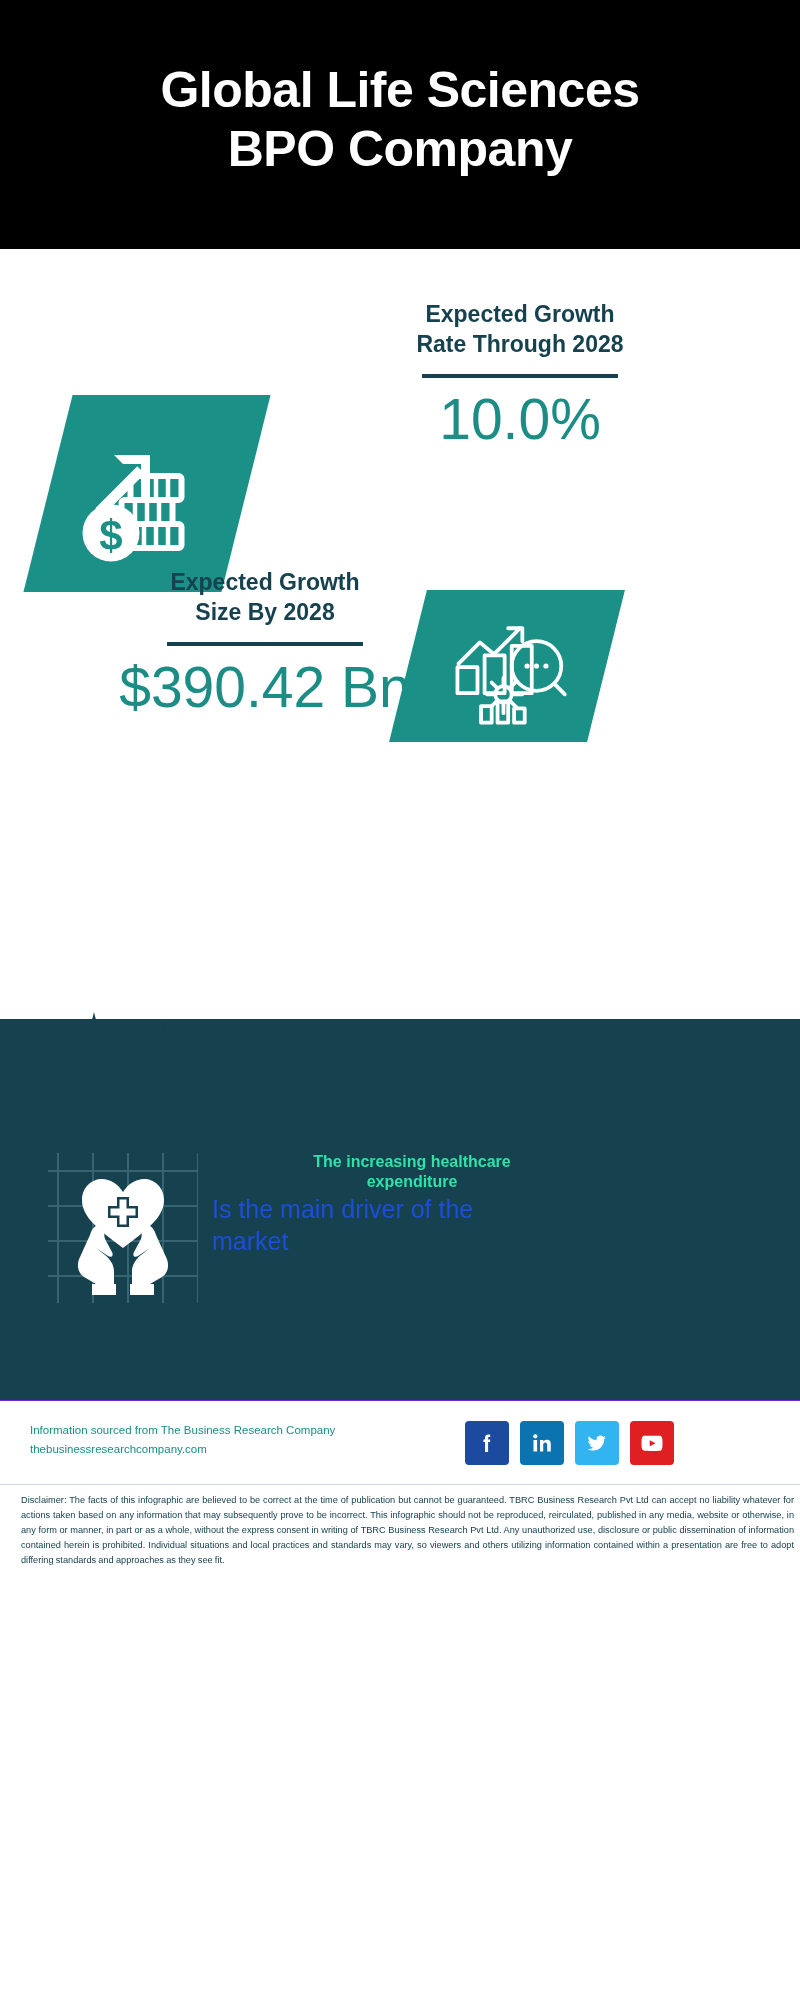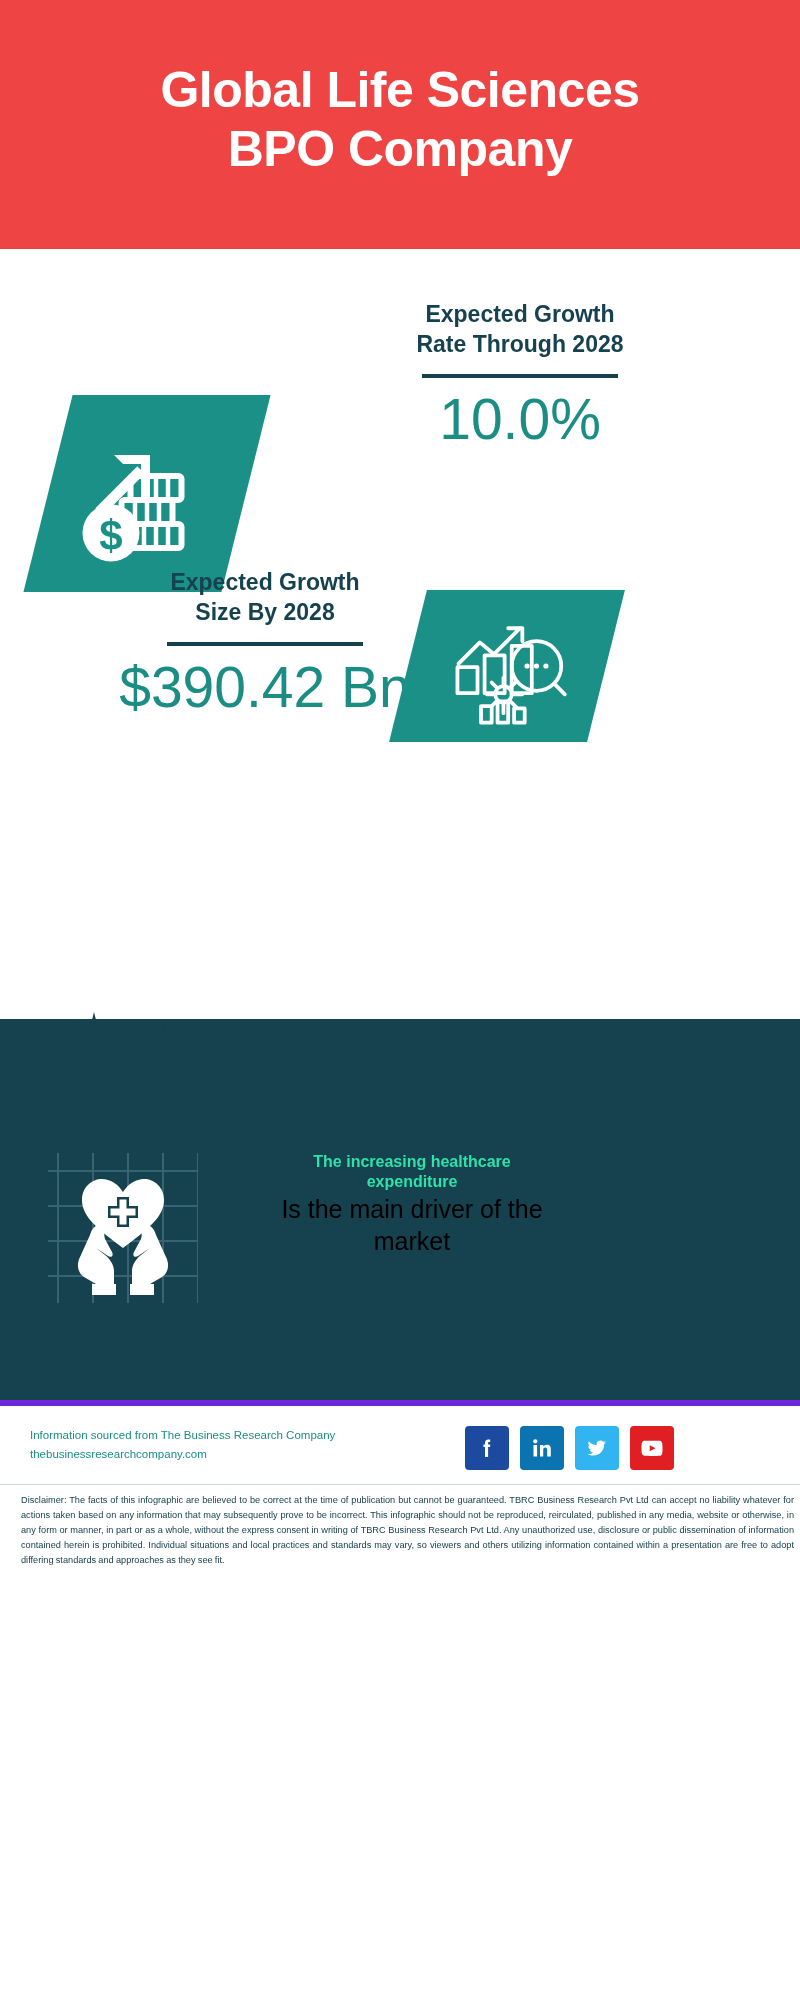--- a/index.html
+++ b/index.html
@@ -8,21 +8,21 @@
     font-family: "Liberation Sans", sans-serif;
     background:#ffffff;
     position:relative;
     overflow:hidden;
   }
   .page { width:800px; height:2000px; position:relative; }
 
   
   .header {
     position:absolute; left:0; top:0; width:800px; height:249px;
-    background:#ef4444;
+    background:#000000;
     display:flex; align-items:center; justify-content:center;
   }
   .header-title {
     color:#ffffff;
     font-size:50px;
     font-weight:bold;
     line-height:1.18;
     text-align:center;
     letter-spacing:-0.5px;
     width:720px;
@@ -66,33 +66,32 @@
     position:absolute; left:0; top:1019px; width:800px; height:381px;
     background:#16414f;
   }
 
   .fact { position:absolute; }
   .fact-head {
     color:#2ee2a8; font-size:16px; font-weight:bold; line-height:1.28;
     text-align:center;
   }
   .fact-sub {
-    color:#000000; font-size:25px; font-weight:normal; line-height:1.3;
-    text-align:center;
+    color:#1d4ed8; font-size:25px; font-weight:normal; line-height:1.3;
   }
   .green-rule {
     position:absolute; height:6px; background:#2ee2a8; border-radius:1px;
   }
   .grid-icon { position:absolute; }
 
   
   .footer {
     position:absolute; left:0; top:1400px; width:800px; height:84px;
     background:#ffffff;
-    border-top:6px solid #6d28d9;
+    border-top:1px solid #6d28d9;
   }
   .footer-text {
     position:absolute; left:30px; top:20px; width:360px;
     color:#1b8d84; font-size:11.5px; line-height:1.65; font-weight:normal;
   }
   .social-row { position:absolute; left:465px; top:20px; display:flex; gap:11px; }
   .social {
     width:44px; height:44px; border-radius:4px;
     display:flex; align-items:center; justify-content:center;
   }

